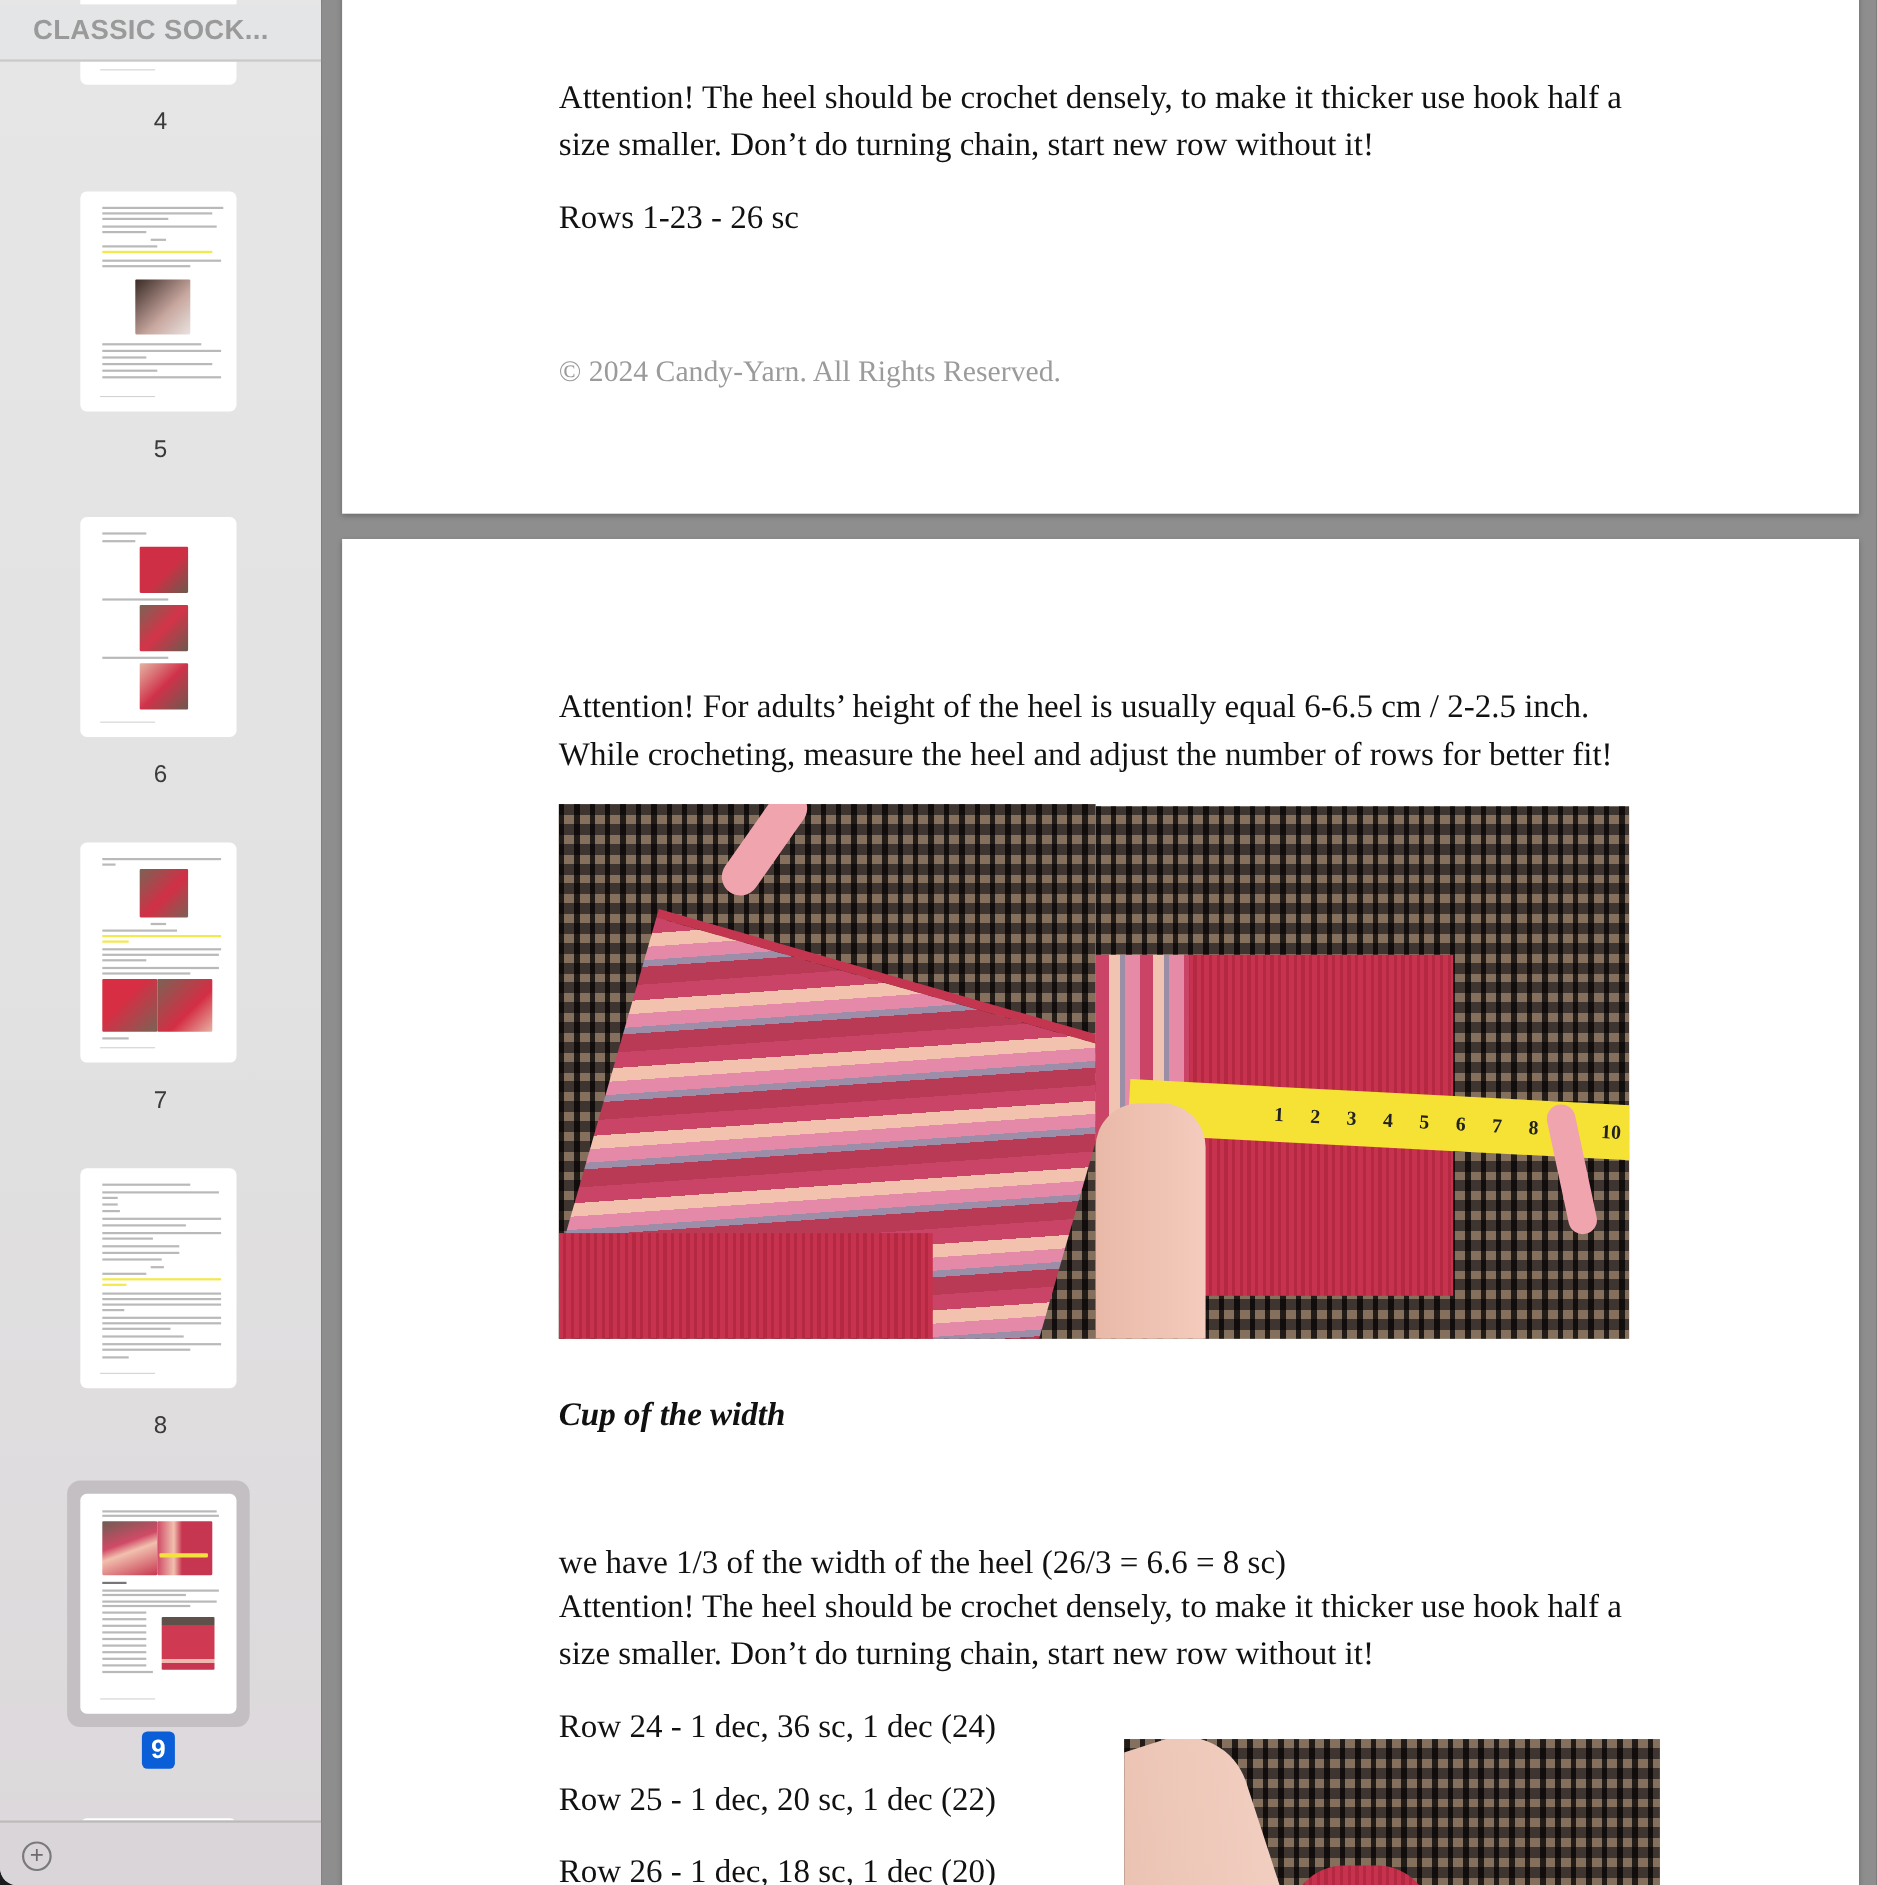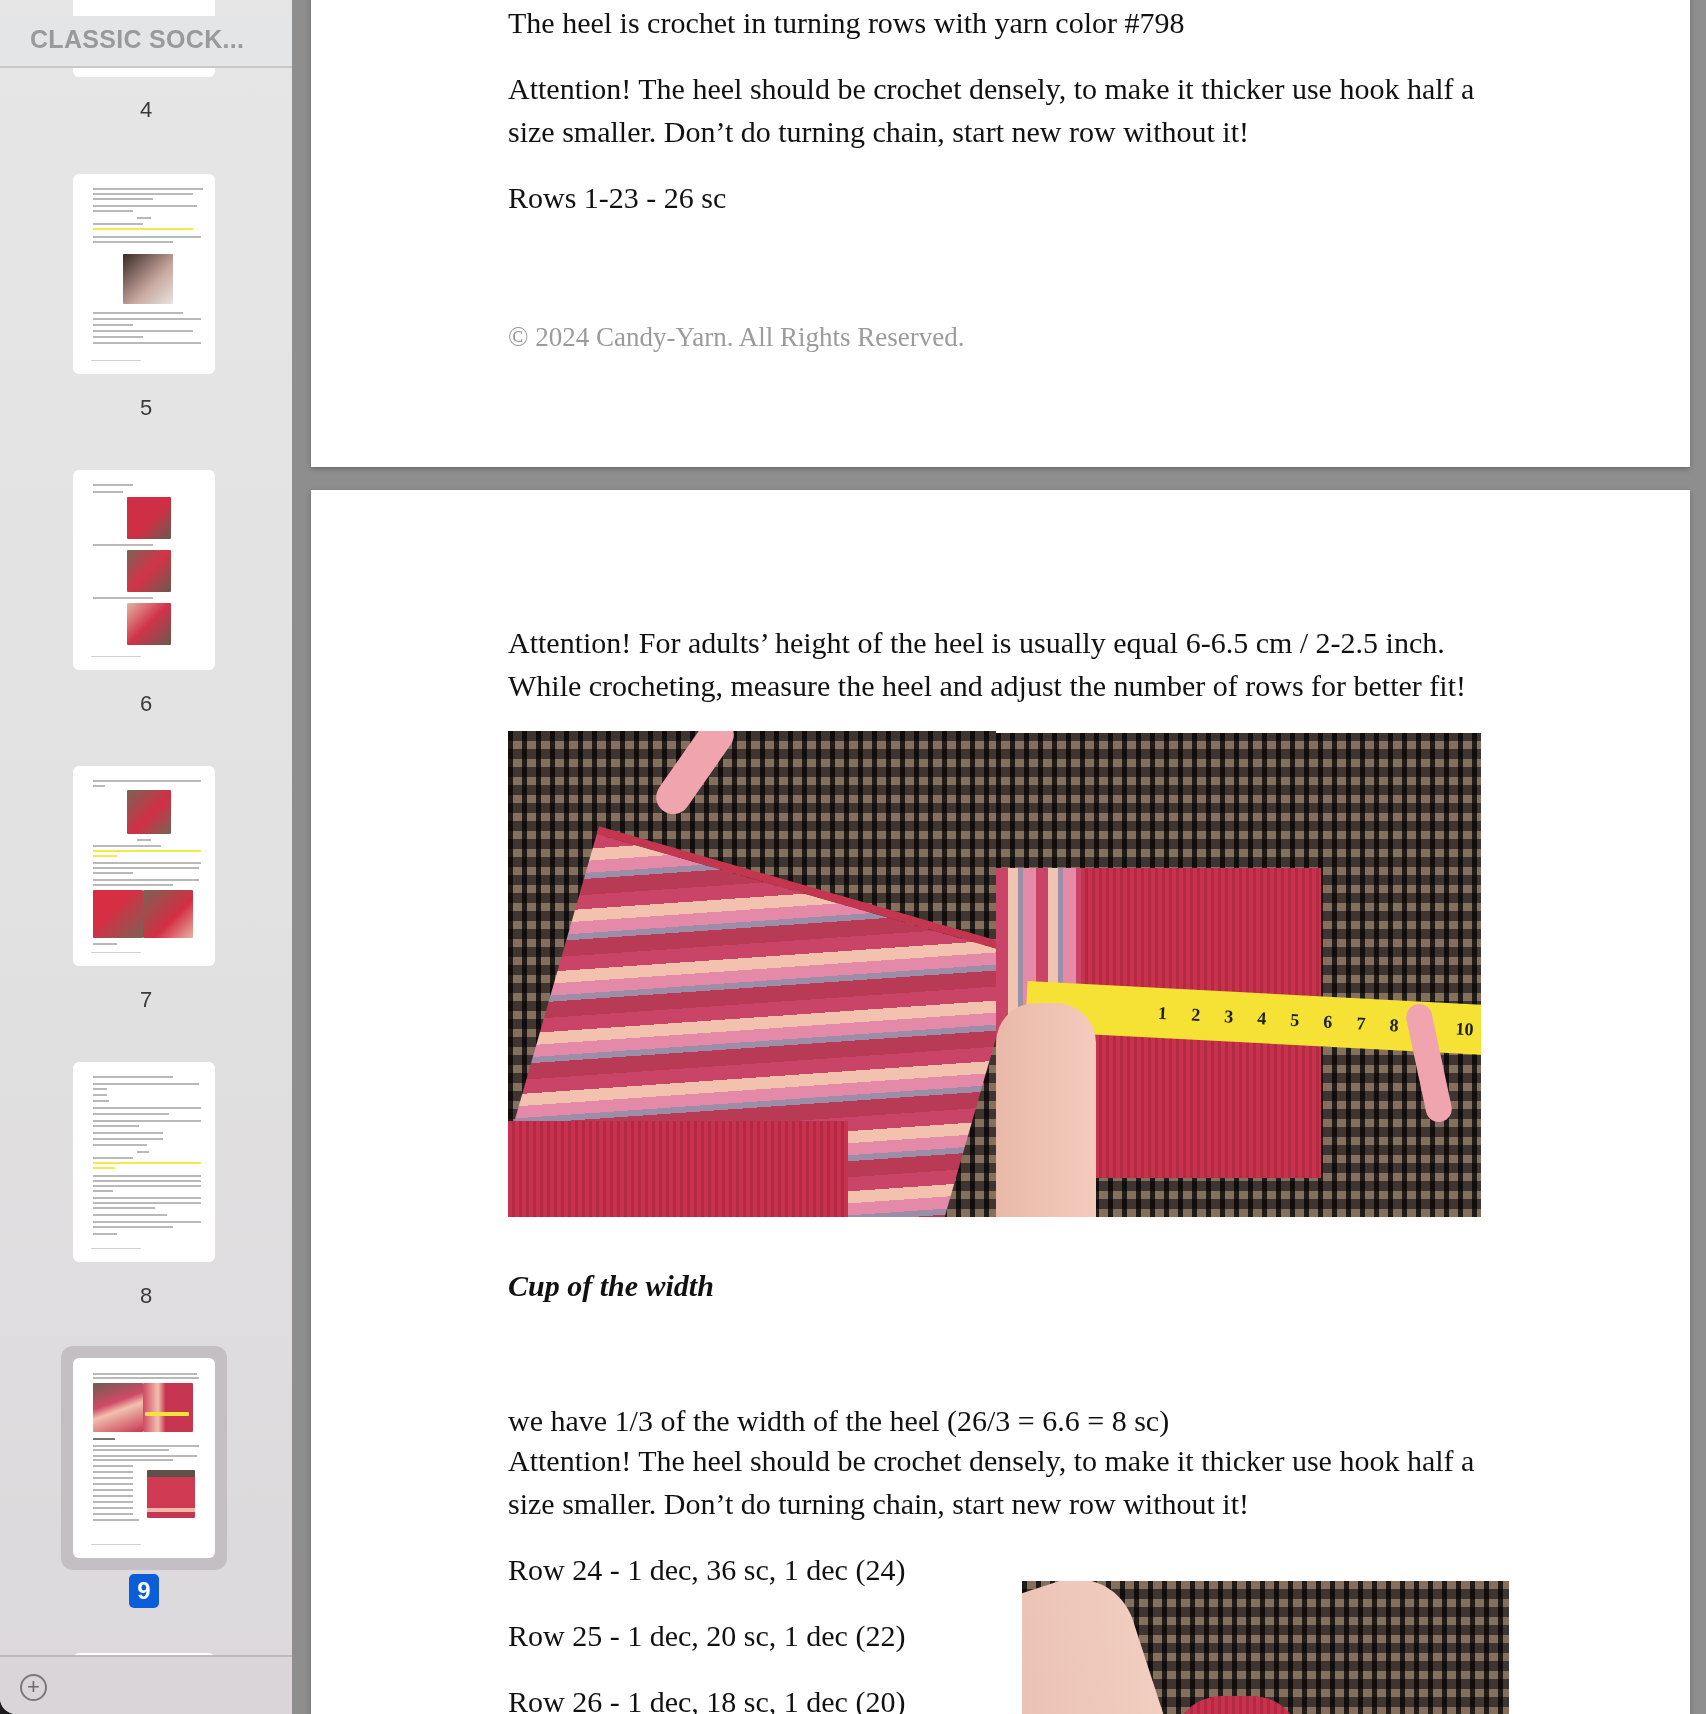--- a/index.html
+++ b/index.html
@@ -1,20 +1,20 @@
 <!DOCTYPE html>
 <html><head>
 <meta charset="utf-8">
 <style>
   html, body { margin:0; padding:0; }
   body { width:1706px; height:1714px; overflow:hidden; position:relative; background:#1c1c1e; font-family:"Liberation Sans", sans-serif; }
 
   
   .sidebar { position:absolute; left:0; top:0; width:292px; height:1714px; background:linear-gradient(180deg,#e6e6e6 0%, #e2e2e2 50%, #dcd8db 100%); border-bottom-left-radius:16px; overflow:hidden; }
-  .sb-header { position:absolute; left:0; top:16px; width:292px; height:50px; border-bottom:2px solid #c9c9c9; background:#e4e5e6; z-index:3;text-decoration:underline; }
+  .sb-header { position:absolute; left:0; top:4px; width:292px; height:50px; border-bottom:2px solid #c9c9c9; background:#e4e5e6; z-index:3;text-decoration:underline; }
   .sb-title { position:absolute; left:30px; top:9px; font-size:25px; font-weight:bold; color:#9a9a9a; letter-spacing:0.3px; }
   .thumbs { position:absolute; left:0; top:0; width:292px; height:1655px; overflow:hidden; }
   .thumb-wrap { position:absolute; left:61px; width:166px; border-radius:12px; }
   .thumb-wrap.selected { background:#c4bfc2; }
   .thumb { position:absolute; left:73px; width:142px; height:200px; background:#fff; border-radius:6px; overflow:hidden; }
   .tl { position:absolute; left:20px; height:2px; background:#b9b9b9; }
   .tl.hl { background:#f3e94a; }
   .tp { position:absolute; border-radius:1px; }
   .tfoot { position:absolute; left:18px; width:50px; height:1px; background:#d2d2d2; }
   .page-num { position:absolute; width:292px; text-align:center; font-size:22px; color:#3a3a3a; }
@@ -174,21 +174,20 @@
   <div class="sb-footer">
     <div class="add-btn">
       <span>+</span>
     </div>
   </div>
 </div>
 
 <div class="main">
 
   <div class="page page1">
-    <div class="ptext" style="top:21px;">The heel is crochet in turning rows with yarn color #798</div>
     <div class="ptext" style="top:87px;">Attention! The heel should be crochet densely, to make it thicker use hook half a</div>
     <div class="ptext" style="top:130px;">size smaller. Don’t do turning chain, start new row without it!</div>
     <div class="ptext" style="top:196px;">Rows 1-23 - 26 sc</div>
     <div class="ptext copyright" style="top:336px;">© 2024 Candy-Yarn. All Rights Reserved.</div>
   </div>
 
   <div class="page page2">
     <div class="ptext" style="top:131px;">Attention! For adults’ height of the heel is usually equal 6-6.5 cm / 2-2.5 inch.</div>
     <div class="ptext" style="top:174px;">While crocheting, measure the heel and adjust the number of rows for better fit!</div>
 

